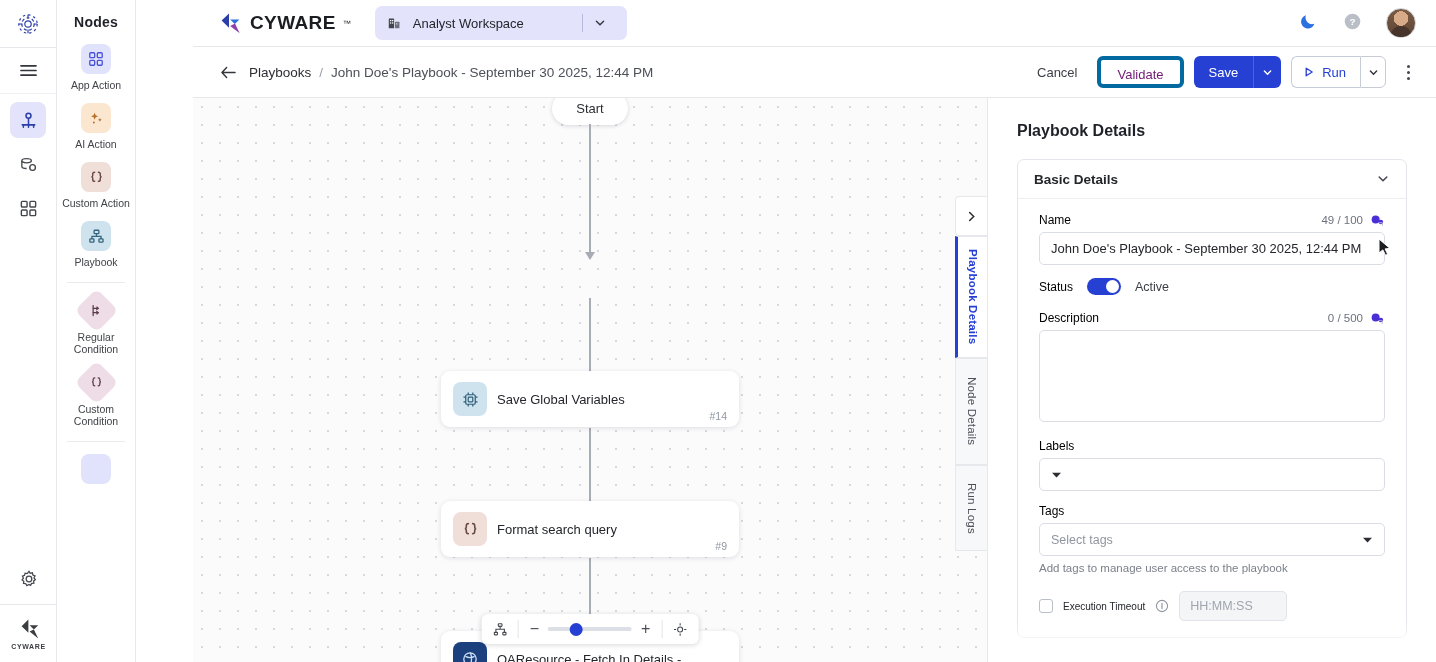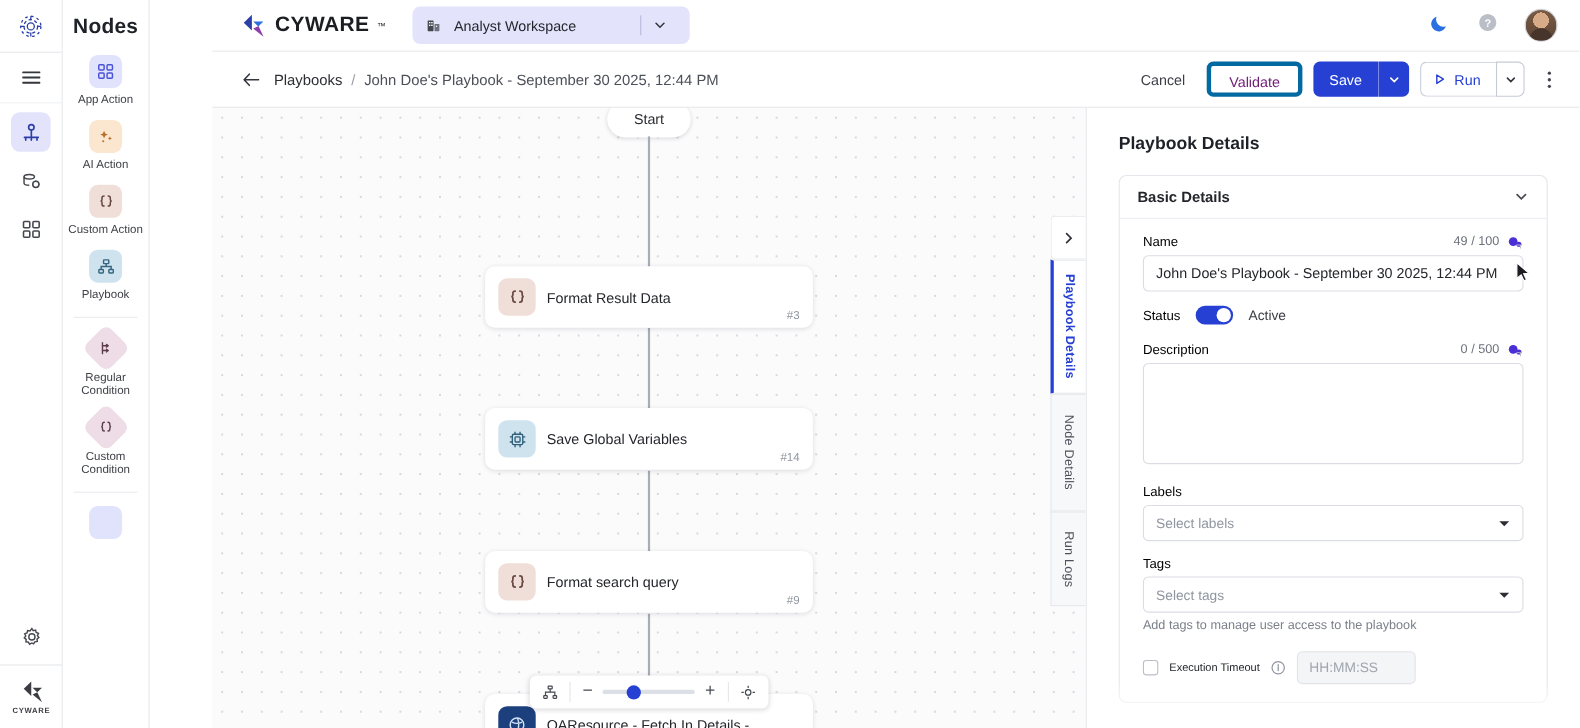--- a/index.html
+++ b/index.html
@@ -40,21 +40,21 @@
   .rail-brand-text { font-size: 7px; letter-spacing: .6px; color: #3b3d42; font-weight: 600; }
 
   
   .nodes {
     width: 79px; flex: 0 0 79px; height: 662px;
     background: #fff; border-right: 1px solid #e6e8ec;
     padding-top: 14px;
     display: flex; flex-direction: column; align-items: center;
     overflow: hidden;
   }
-  .nodes-title { font-size: 19px; font-weight: 700; color: #1f2128; margin-bottom: 14px; letter-spacing:.2px;}
+  .nodes-title { font-size: 14px; font-weight: 700; color: #1f2128; margin-bottom: 14px; letter-spacing:.2px;}
   .node-chip { display: flex; flex-direction: column; align-items: center; margin-bottom: 12px; cursor: pointer; width: 100%; }
   .chip-sq { width: 30px; height: 30px; border-radius: 8px; display:flex; align-items:center; justify-content:center; }
   .chip-dia { width: 31px; height: 31px; border-radius: 7px; transform: rotate(45deg); display:flex; align-items:center; justify-content:center; }
   .chip-dia > * { transform: rotate(-45deg); }
   .chip-label { font-size: 10.5px; color: #414349; text-align: center; margin-top: 5px; line-height: 12px; }
   .nodes-div { width: 58px; height: 1px; background: #e9ebef; margin: 2px 0 12px; }
 
   
   .main { flex: 1 1 auto; display: flex; flex-direction: column; min-width: 0; position: relative; }
 
@@ -487,32 +487,20 @@
     </div>
 
     <div class="canvas">
       <div class="start-node">Start</div>
 
       <div class="edge" style="top:26px;height:135px"></div>
       <div class="edge" style="top:200px;height:102px"></div>
       <div class="edge" style="top:330px;height:101px"></div>
       <div class="edge" style="top:460px;height:101px"></div>
 
-      <div class="pb-node" style="top:144px">
-        <div class="pb-ico" style="background:#f0dfd9">
-          <svg width="19" height="19" viewBox="0 0 18 18">
-              <g fill="none" stroke="#6a4a42" stroke-width="1.5" stroke-linecap="round">
-            <path d="M7 3.4c-1.6 0-2 .6-2 2v1.4c0 .9-.5 1.4-1.4 1.4.9 0 1.4.5 1.4 1.4v1.4c0 1.4.4 2 2 2"></path>
-            <path d="M11 3.4c1.6 0 2 .6 2 2v1.4c0 .9.5 1.4 1.4 1.4-.9 0-1.4.5-1.4 1.4v1.4c0 1.4-.4 2-2 2"></path>
-              </g>
-            </svg>
-        </div>
-        <div class="pb-name">Format Result Data</div>
-        <div class="pb-id">#3</div>
-      </div>
 
       <div class="pb-node" style="top:273px">
         <div class="pb-ico" style="background:#cfe3ee">
           <svg width="19" height="19" viewBox="0 0 20 20">
               <g fill="none" stroke="#2f5f7a" stroke-width="1.3">
             <rect x="5" y="5" width="10" height="10" rx="1.4"></rect>
                 <rect x="7.6" y="7.6" width="4.8" height="4.8" rx=".8"></rect>
             <path d="M7.6 2.6v2.4M12.4 2.6v2.4M7.6 15v2.4M12.4 15v2.4M2.6 7.6h2.4M2.6 12.4h2.4M15 7.6h2.4M15 12.4h2.4"></path>
               </g>
             </svg>
@@ -642,21 +630,20 @@
               </span>
             </div>
             <textarea class="textarea" placeholder="" style=""></textarea>
           </div>
 
           <div class="field">
             <div class="frow">
               <span class="flabel">Labels</span>
             </div>
             <div class="select">
-              <span>Select labels</span>
               <svg width="11" height="8" viewBox="0 0 11 8">
                   <path d="M1 1.8 5.5 6.4 10 1.8z" fill="#2c2e33"></path>
                 </svg>
             </div>
           </div>
 
           <div class="field" style="margin-bottom:0">
             <div class="frow">
               <span class="flabel">Tags</span>
             </div>

